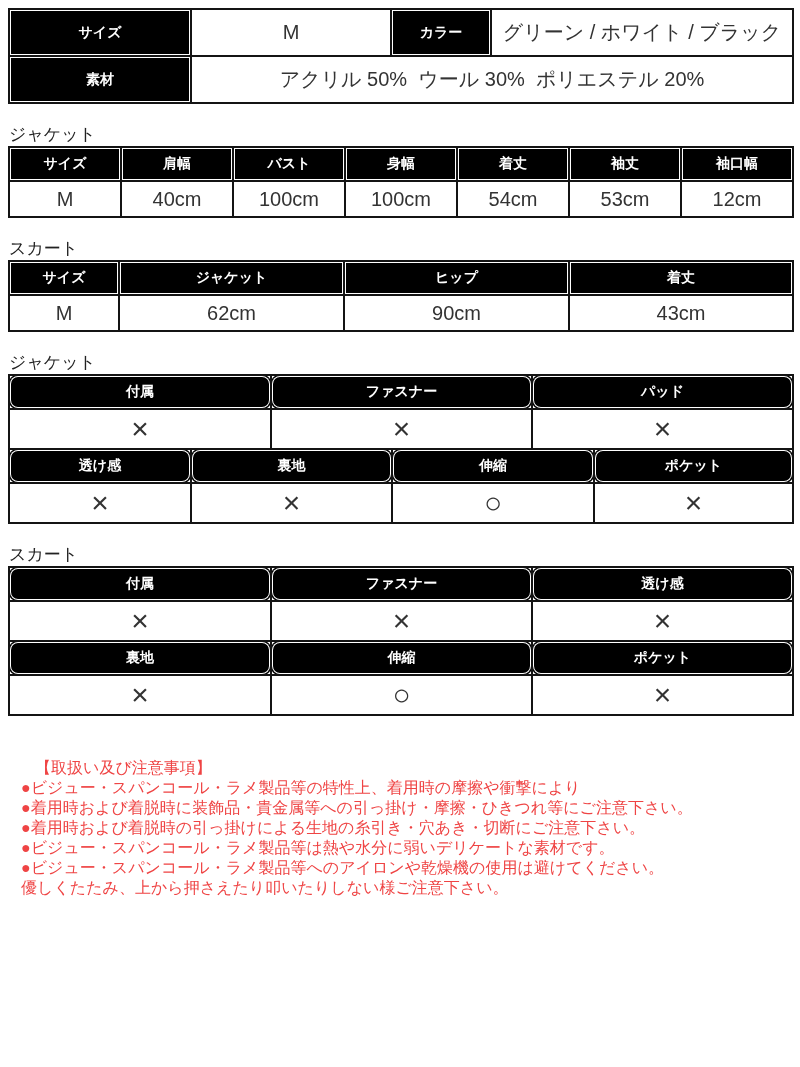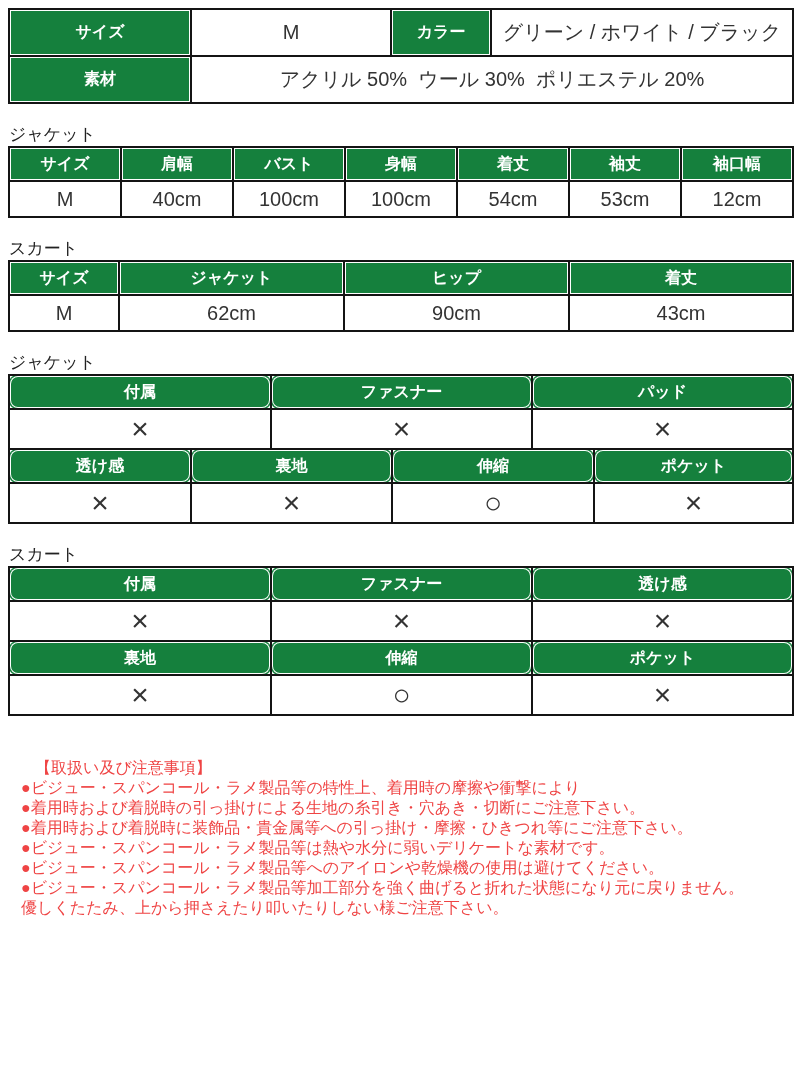--- a/index.html
+++ b/index.html
@@ -16,24 +16,24 @@
     width:784px;
   }
   table.tbl td{
     border:2px solid #141414;
     text-align:center;
     vertical-align:middle;
     padding:0;
     overflow:hidden;
   }
   td.hdr{
-    background:#15803d;
+    background:#000000;
     color:#ffffff;
     font-weight:bold;
-    font-size:16px;
+    font-size:14px;
     box-shadow:inset 0 0 0 1px #ffffff;
   }
   td.val{
     background:#ffffff;
     color:#333333;
     font-size:20px;
     font-weight:normal;
   }
   td.prewrap{white-space:pre-wrap;}
   .t1 td{height:45px;}
@@ -221,21 +221,20 @@
       <td class="val sym">×</td>
       <td class="val sym">○</td>
       <td class="val sym">×</td>
     </tr>
   </tbody>
     </table>
 
   <div class="notes">
     <div class="note-line note-title">【取扱い及び注意事項】</div>
     <div class="note-line">●ビジュー・スパンコール・ラメ製品等の特性上、着用時の摩擦や衝撃により</div>
+    <div class="note-line">●着用時および着脱時に装飾品・貴金属等への引っ掛け・摩擦・ひきつれ等にご注意下さい。</div>
     <div class="note-line">●着用時および着脱時の引っ掛けによる生地の糸引き・穴あき・切断にご注意下さい。</div>
-    <div class="note-line">●着用時および着脱時に装飾品・貴金属等への引っ掛け・摩擦・ひきつれ等にご注意下さい。</div>
     <div class="note-line">●ビジュー・スパンコール・ラメ製品等は熱や水分に弱いデリケートな素材です。</div>
     <div class="note-line">●ビジュー・スパンコール・ラメ製品等へのアイロンや乾燥機の使用は避けてください。</div>
-    <div class="note-line">●ビジュー・スパンコール・ラメ製品等加工部分を強く曲げると折れた状態になり元に戻りません。</div>
     <div class="note-line">優しくたたみ、上から押さえたり叩いたりしない様ご注意下さい。</div>
   </div>
 
 </div>
 
 </body></html>

